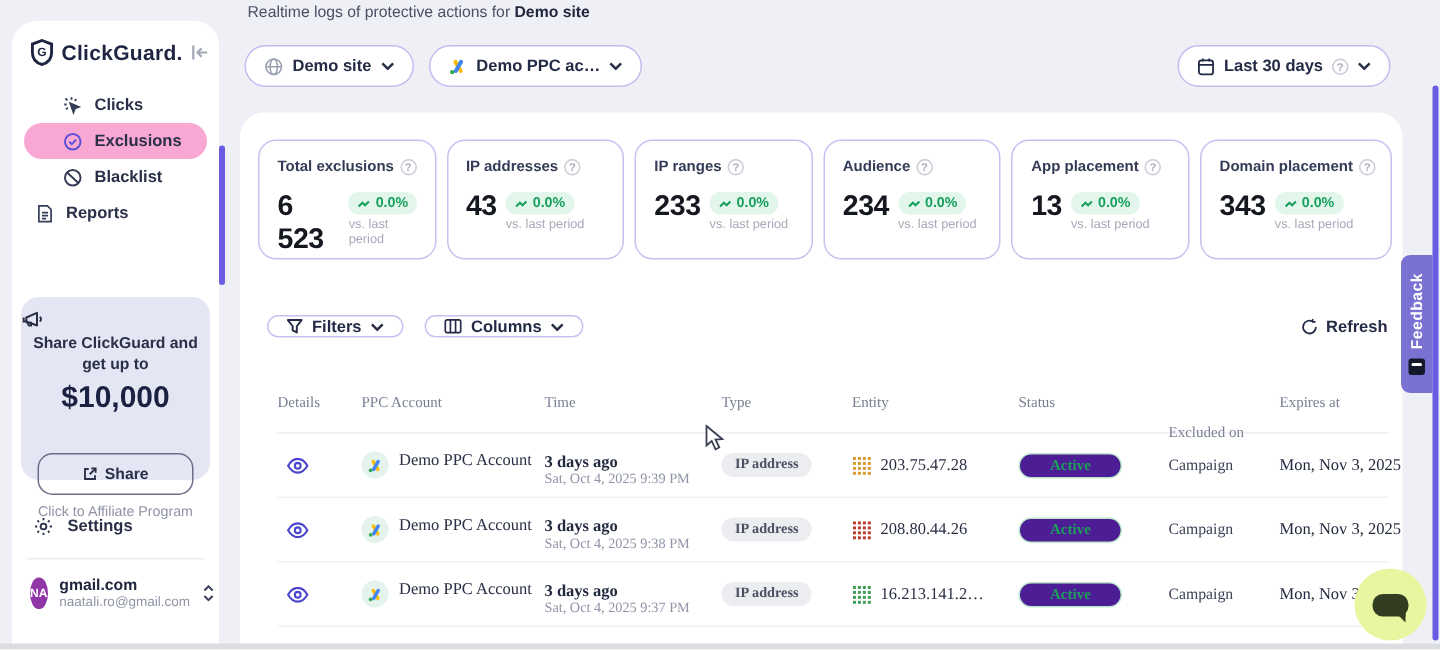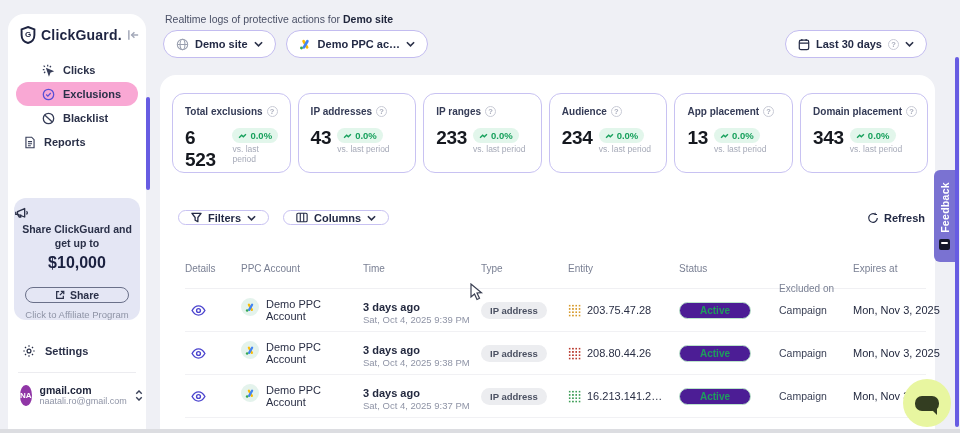--- a/index.html
+++ b/index.html
@@ -14,36 +14,36 @@
   .nav { position:absolute; top:44px; left:8px; right:8px; }
   .nav-item { display:flex; align-items:center; gap:8px; height:24px; padding:0 8px; font-size:11px; font-weight:600; color:#2A3048; border-radius:12px;text-align:center; }
   .nav-item.child { padding-left:26px; }
   .nav-item.active { background:#f9a8d4; }
   .nav-item .chev { margin-left:auto; color:#2A3048; }
   .nav-icon { display:flex; color:#363D58; }
   .nav-item.active .nav-icon { color:#5A50D6; }
 
   .promo { position:absolute; top:184px; left:6px; right:6px; height:122px; background:#E4E6F4; border-radius:12px; text-align:center; padding-top:8px; }
   .promo-title { font-size:10.5px; font-weight:700; color:#2A3048; line-height:1.35; margin-top:2px; }
-  .promo-amount { font-size:16px; font-weight:800; color:#1B2140; margin-top:4px; }
-  .share-btn { margin:15px auto 0; width:104px; height:16px; border:1px solid #6A7089; border-radius:10px; background:transparent; display:flex; align-items:center; justify-content:center; gap:5px; font-size:10.5px; font-weight:700; color:#2A3048; cursor:pointer; }
+  .promo-amount { font-size:20px; font-weight:800; color:#1B2140; margin-top:4px; }
+  .share-btn { margin:25px auto 0; width:104px; height:28px; border:1px solid #6A7089; border-radius:10px; background:transparent; display:flex; align-items:center; justify-content:center; gap:5px; font-size:10.5px; font-weight:700; color:#2A3048; cursor:pointer; }
   .promo-footer { font-size:9.5px; color:#8F94A6; margin-top:6px; }
 
   .settings-row { position:absolute; top:330px; left:14px; display:flex; align-items:center; gap:9px; font-size:11px; font-weight:600; color:#2A3048; }
   .sidebar-divider { position:absolute; top:358px; left:10px; right:10px; border-top:1px solid #ECECF0; }
   .account-row { position:absolute; top:370px; left:12px; right:8px; display:flex; align-items:center; gap:8px; }
   .avatar { width:21px; height:21px; border-radius:50%; background:#9036A6; color:#fff; font-size:8px; font-weight:700; display:flex; align-items:center; justify-content:center; }
   .account-name { font-size:10.5px; font-weight:700; color:#20263C; }
   .account-email { font-size:9px; color:#8F94A6; }
   .acct-chev { margin-left:auto; color:#3A4158; }
 
   .sidebar-scroll { position:absolute; left:146px; top:97px; width:4px; height:93px; background:#675CE2; border-radius:2px; }
 
   
-  .subtitle { position:absolute; left:165px; top:2px; font-size:10.5px; color:#4A5066;margin-top:11px; }
+  .subtitle { position:absolute; left:165px; top:2px; font-size:10.5px; color:#4A5066; }
   .subtitle b { color:#20263C; font-weight:700; }
   .pill { display:inline-flex; align-items:center; gap:6px; height:28px; background:#fff; border:1px solid #C3BCF0; border-radius:15px; padding:0 12px; font-size:11px; font-weight:700; color:#232A45; cursor:pointer; }
   .pills-left { position:absolute; left:163px; top:30px; display:flex; gap:10px; }
   .pill-date { position:absolute; right:33px; top:30px; }
   .chevron { color:#2A3048; display:flex; }
   .help-dot { width:11px; height:11px; border-radius:50%; border:1px solid #C9CBD6; color:#A9ADBC; font-size:7.5px; font-weight:700; display:inline-flex; align-items:center; justify-content:center; }
 
   
   .panel { position:absolute; left:160px; top:75px; width:775px; height:358px; background:#fff; border-radius:16px 16px 0 0; }
 
@@ -57,21 +57,21 @@
   .delta-badge { display:inline-flex; align-items:center; gap:3px; background:#E2F6EB; color:#17A05C; font-size:9.5px; font-weight:800; border-radius:9px; padding:2px 6px; width:max-content; }
   .delta-compare { font-size:8.5px; color:#A6AAB8; }
 
   .toolbar { position:absolute; left:18px; right:10px; top:135px; display:flex; align-items:center; gap:14px; }
   .tool-pill { display:inline-flex; align-items:center; gap:6px; height:15px; background:#fff; border:1px solid #C8C2F2; border-radius:14px; padding:0 12px; font-size:11px; font-weight:700; color:#232A45; cursor:pointer; }
   .toolbar .right { margin-left:auto; display:flex; align-items:center; gap:16px; }
   .export-pill { border-color:#CFCBE9; }
   .refresh-link { display:inline-flex; align-items:center; gap:5px; font-size:11px; font-weight:700; color:#232A45; cursor:pointer; }
 
   .table { position:absolute; left:25px; right:9px; top:168px; }
-  .tgrid { display:grid; grid-template-columns:56px 122px 118px 87px 111px 100px 57px auto; align-items:center; }
+  .tgrid { display:grid; grid-template-columns:56px 122px 118px 87px 111px 100px 57px auto; align-items:center;font-family:Liberation Serif, serif; }
   .thead { height:46px; border-bottom:1px solid #F0F0F3; }
   .th { font-size:10px; color:#7A8094; line-height:1.25; }
   .th.c { text-align:left;margin-top:40px; }
   .trow { height:43px; border-bottom:1px solid #F1F1F4; }
   .td { font-size:11px; color:#2A2F45; display:flex; align-items:flex-start; }
   .td-details { padding-left:6px; }
   .ads-circle { width:18px; height:18px; border-radius:50%; background:#E4F3EC; display:inline-flex; align-items:center; justify-content:center; margin-right:7px; flex:none; }
   .td-account span.txt { font-weight:500; font-size:11px; }
   .time-rel { font-size:11px; font-weight:700; color:#23293F; }
   .time-abs { font-size:9.5px; color:#8F94A6; margin-top:1px; }

